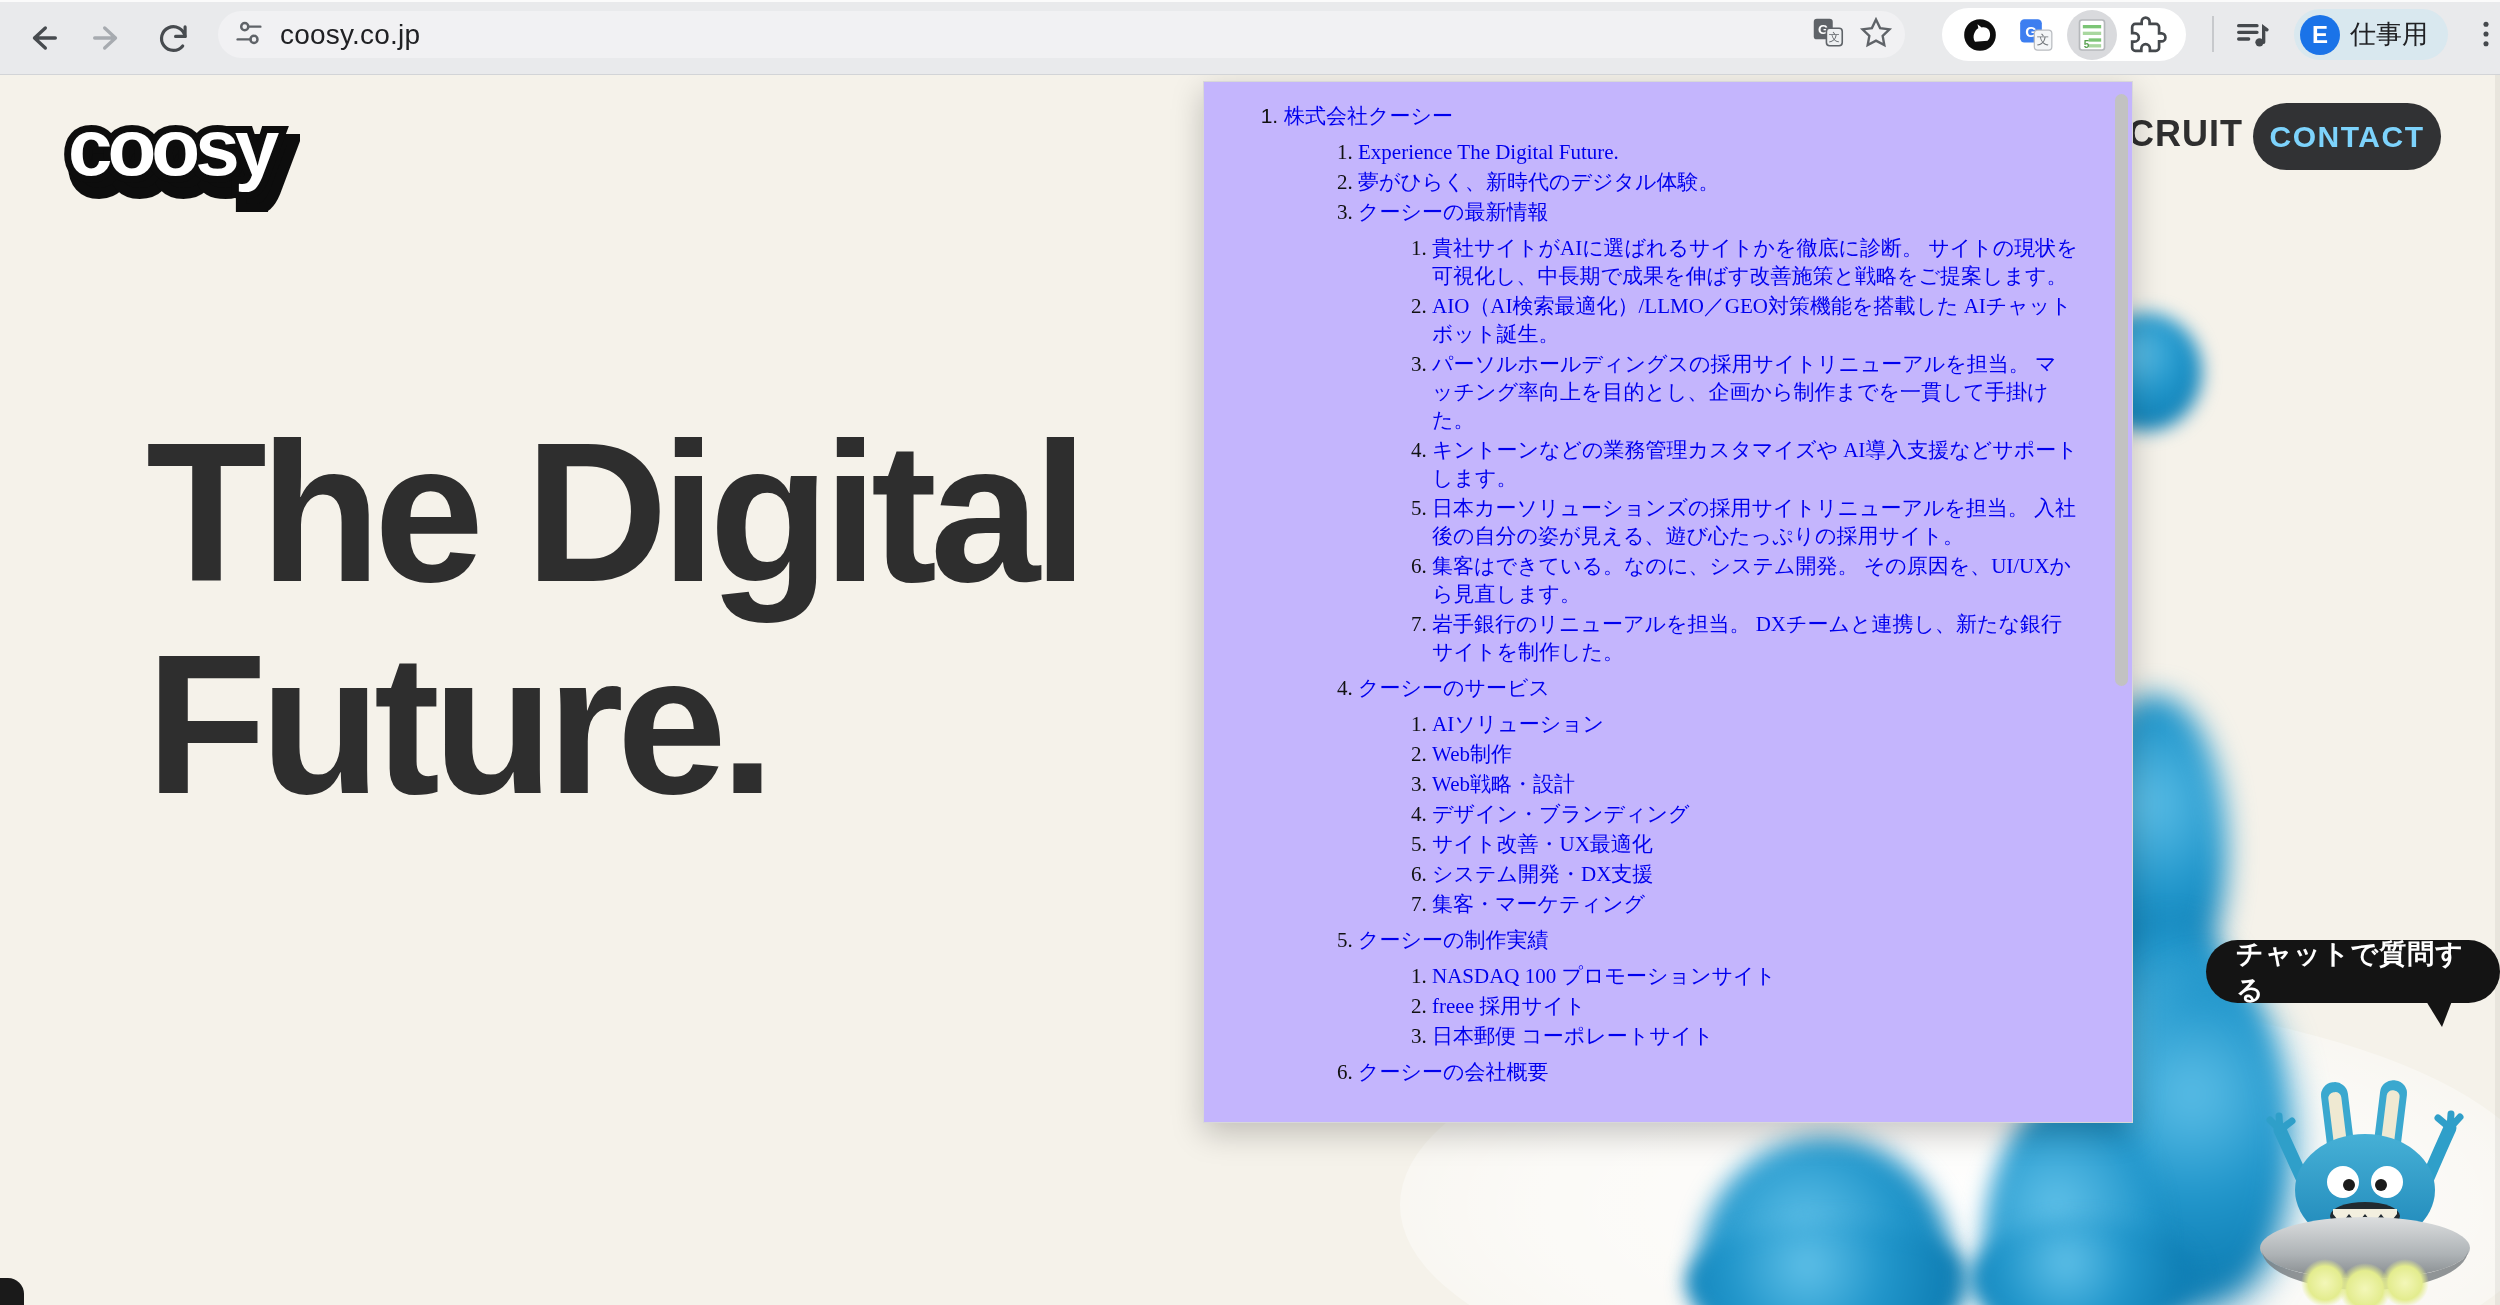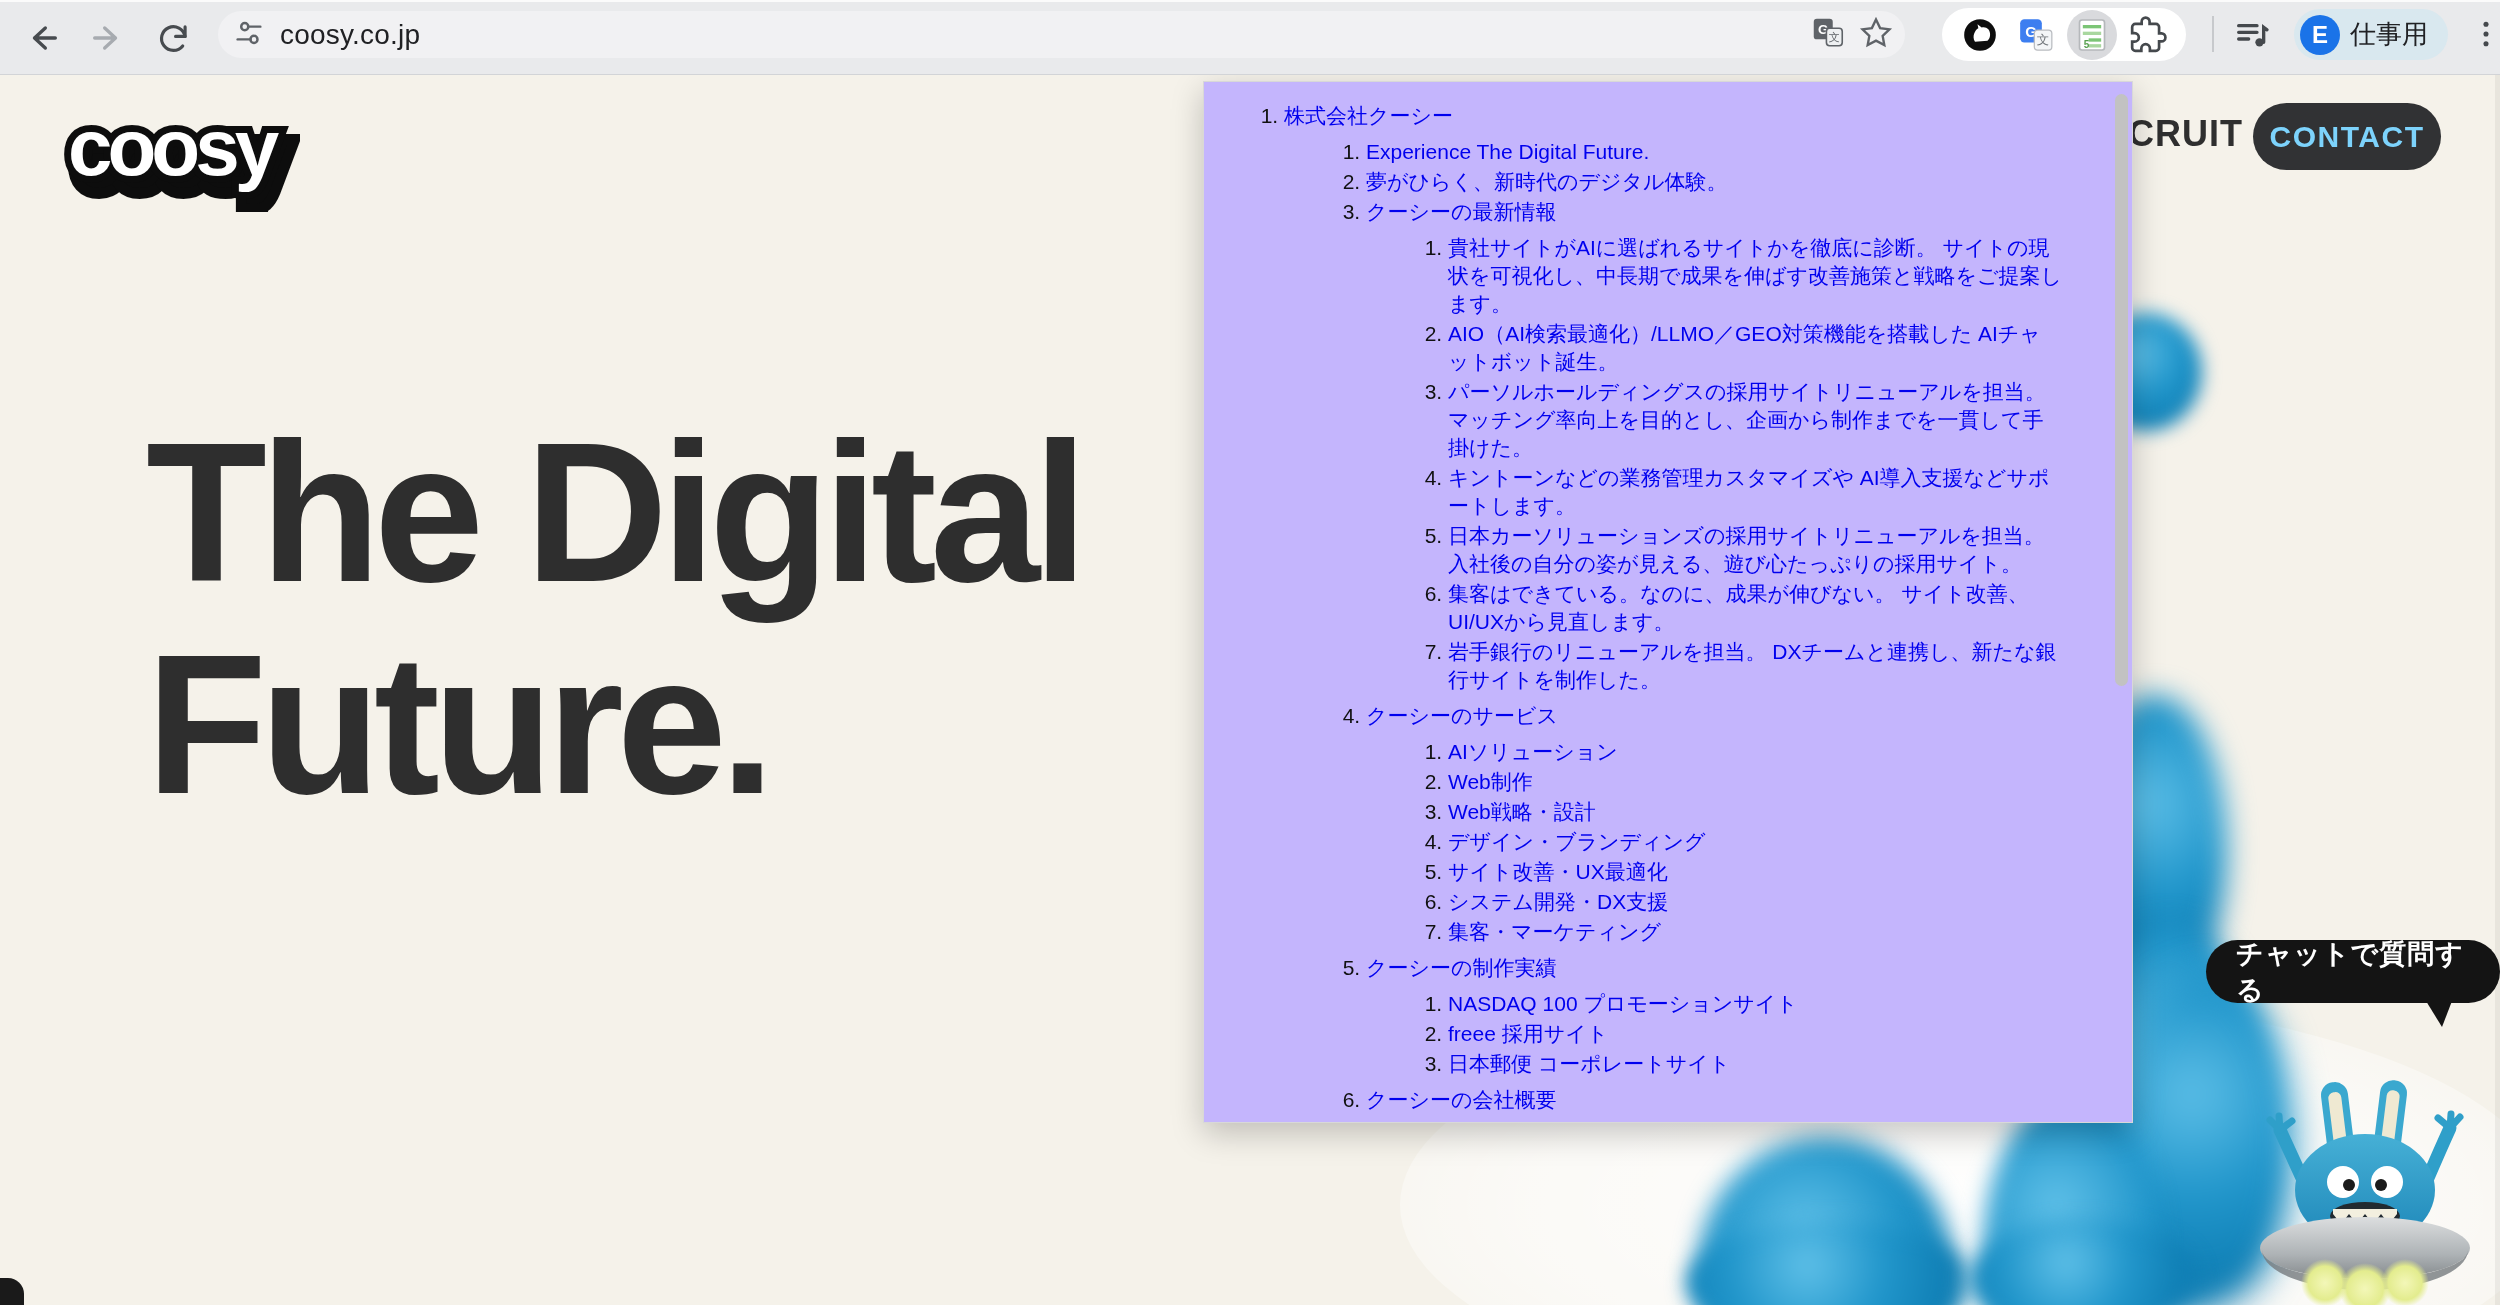--- a/index.html
+++ b/index.html
@@ -74,21 +74,21 @@
   .rabbit{position:absolute;left:2240px;top:1013px;z-index:21;}
   .corner-chip{position:absolute;left:0;bottom:0;width:24px;height:27px;background:#1a1a1a;border-top-right-radius:16px;}
   .right-edge{position:absolute;right:0;top:0;width:5px;height:1240px;background:rgba(120,120,110,.10);}
   
   .outline-panel{
     position:absolute;left:1203px;top:81px;width:930px;height:1042px;background:#c4b5fd;
     border:1px solid #d8d8d8;box-shadow:0 10px 30px rgba(0,0,0,.22);box-sizing:border-box;
     z-index:60;overflow:hidden;padding:18px 46px 10px 10px;
   }
   .outline-panel ol{margin:0;padding-left:70px;font-size:21px;line-height:28px;}
-  .outline-panel ol ol{margin:8px 12px;}
+  .outline-panel ol ol{margin:8px 4px;font-family:Liberation Serif, serif;}
   .outline-panel li{margin:2px 0;color:#111;}
   .outline-panel a{color:var(--link-blue,#0000ee);text-decoration:none;cursor:pointer;}
   .panel-scrollbar{position:absolute;right:3px;top:4px;width:15px;height:1030px;}
   .panel-scrollbar .thumb{position:absolute;left:1px;top:8px;width:13px;height:592px;border-radius:7px;background:#c2c2c2;}
 </style>
 </head>
 <body>
 
 <div class="toolbar">
   <div class="tb-icon nav-back">
@@ -295,21 +295,21 @@
       <ol>
         <li><a>株式会社クーシー</a><ol>
             <li><a>Experience The Digital Future.</a></li>
             <li><a>夢がひらく、新時代のデジタル体験。</a></li>
             <li><a>クーシーの最新情報</a><ol>
                 <li><a>貴社サイトがAIに選ばれるサイトかを徹底に診断。 サイトの現状を可視化し、中長期で成果を伸ばす改善施策と戦略をご提案します。</a></li>
                 <li><a>AIO（AI検索最適化）/LLMO／GEO対策機能を搭載した AIチャットボット誕生。</a></li>
                 <li><a>パーソルホールディングスの採用サイトリニューアルを担当。 マッチング率向上を目的とし、企画から制作までを一貫して手掛けた。</a></li>
                 <li><a>キントーンなどの業務管理カスタマイズや AI導入支援などサポートします。</a></li>
                 <li><a>日本カーソリューションズの採用サイトリニューアルを担当。 入社後の自分の姿が見える、遊び心たっぷりの採用サイト。</a></li>
-                <li><a>集客はできている。なのに、成果が伸びない。 サイト改善、UI/UXから見直します。</a></li>
+                <li><a>集客はできている。なのに、システム開発。 その原因を、UI/UXから見直します。</a></li>
                 <li><a>岩手銀行のリニューアルを担当。 DXチームと連携し、新たな銀行サイトを制作した。</a></li>
               </ol></li>
             <li><a>クーシーのサービス</a><ol>
                 <li><a>AIソリューション</a></li>
                 <li><a>Web制作</a></li>
                 <li><a>Web戦略・設計</a></li>
                 <li><a>デザイン・ブランディング</a></li>
                 <li><a>サイト改善・UX最適化</a></li>
                 <li><a>システム開発・DX支援</a></li>
                 <li><a>集客・マーケティング</a></li>

